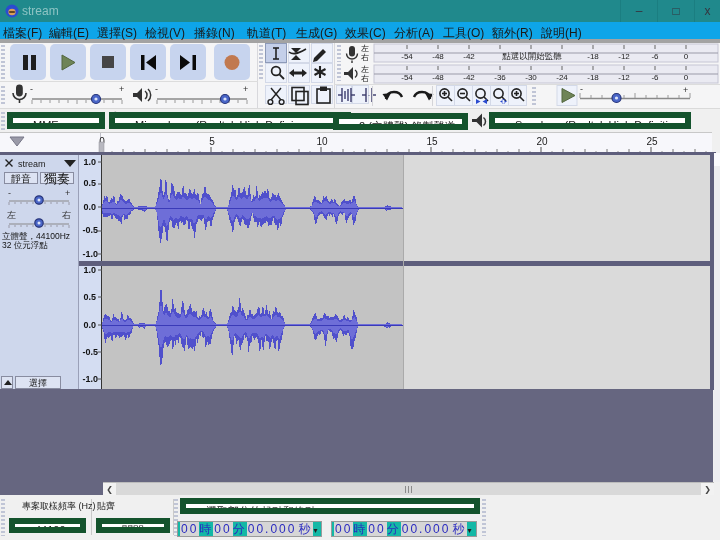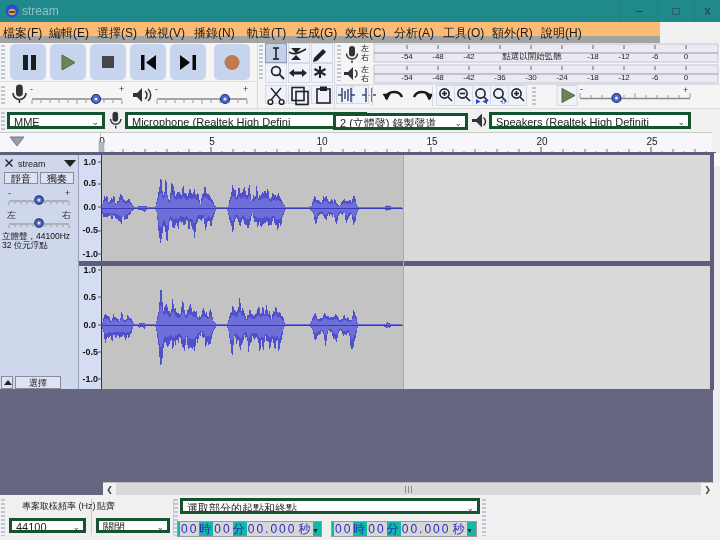--- a/index.html
+++ b/index.html
@@ -3,29 +3,29 @@
 <style>
 *{margin:0;padding:0;box-sizing:border-box}
 html,body{width:720px;height:540px;overflow:hidden}
 body{font-family:"Liberation Sans",sans-serif;position:relative;background:#f0f0f0}
 .abs{position:absolute}
 
 #titlebar{left:0;top:0;width:720px;height:22px;background:#20898c;color:#9fcbcb;font-size:12px}
 #titlebar .cap{position:absolute;left:22px;top:4px;color:#8ec4c4}
 .winbtn{position:absolute;top:0;width:44px;height:22px;color:#35353f;text-align:center;font-size:12px;line-height:22px}
 
-#menubar{left:0;top:22px;width:660px;height:21px;background:#fdba74;font-size:12px;color:#1a1a1a;border-bottom:7px solid #a3a3a3}
+#menubar{left:0;top:22px;width:720px;height:21px;background:#0ea5e9;font-size:12px;color:#1a1a1a;border-bottom:4px solid #a3a3a3}
 #menubar span{position:absolute;top:3px}
 
 #tbarea{left:0;top:43px;width:720px;height:65px;background:#f5f5f6}
 .grip{position:absolute;width:4px;background:repeating-linear-gradient(to bottom,#c0c5d6 0 2px,transparent 2px 4px)}
 .tbtn{position:absolute;background:#c7d4ee;border-radius:5px}
 .tool{position:absolute;width:22px;height:20px;background:#eef2fb;border:1px solid #d3d9e8}
 
-.combo{position:absolute;background:#fff;border:3px solid #14532d;font-size:11px;color:#1c1c1c;line-height:15px;padding-left:4px;white-space:nowrap;overflow:hidden}
+.combo{position:absolute;background:#fff;border:6px solid #14532d;font-size:11px;color:#1c1c1c;line-height:15px;padding-left:20px;white-space:nowrap;overflow:hidden}
 .combo .chev{position:absolute;right:3px;top:0;color:#444;font-size:9px}
 
 #ruler{left:0;top:132px;width:712px;height:21px;background:#f7f7fb;border-top:1px solid #c8c8c8;font-size:10px;color:#222}
 
 #tpanel{left:0;top:155px;width:100px;height:234px;background:#ced7ec;border-right:1px solid #7d7d9c;font-size:9px;color:#111}
 .tpbtn{position:absolute;background:#dde3f3;border:1px solid #888ca0;text-align:center;color:#111}
 
 #wavearea{left:101px;top:155px;width:609px;height:234px;background:#dadada}
 
 #belowtracks{left:0;top:389px;width:713px;height:93px;background:#666680}
@@ -346,21 +346,21 @@
 </div>
 
 <div class="abs" style="left:0;top:108px;width:720px;height:24px;background:#f0f0f0;border-top:1px solid #dadada">
   <div class="grip" style="left:1px;top:3px;height:18px"></div>
   <div class="combo" style="left:7px;top:3px;width:98px;height:17px">MME<span class="chev">⌄</span></div>
   <svg width="16" height="20" style="left:108px;top:2px">
     <path d="M6.5 3.5 a2.8 2.8 0 0 1 5.6 0 v4.5 a2.8 2.8 0 0 1 -5.6 0 Z" fill="#333" transform="translate(-2,0)"></path>
     <path d="M2.5 8 a5.2 5.2 0 0 0 10.4 0" fill="none" stroke="#333" stroke-width="1.4"></path>
     <line x1="7.7" y1="14.8" x2="7.7" y2="17.5" stroke="#333" stroke-width="1.4"></line>
   </svg>
-  <div class="combo" style="left:125px;top:3px;width:242px;height:17px">Microphone (Realtek High Defini<span class="chev">⌄</span></div>
+  <div class="combo" style="left:109px;top:3px;width:242px;height:17px">Microphone (Realtek High Defini<span class="chev">⌄</span></div>
   <div class="combo" style="left:333px;top:4px;width:135px;height:17px">2 (立體聲) 錄製聲道<span class="chev">⌄</span></div>
   <svg width="18" height="20" style="left:470px;top:2px">
     <path d="M2 7 h4.5 l5.5 -5.5 v14 l-5.5 -5.5 H2 Z" fill="#333" transform="translate(0,1)"></path>
     <path d="M13.5 5.5 a5 5 0 0 1 0 8" fill="none" stroke="#333" stroke-width="1.5" transform="translate(0,1)"></path>
   </svg>
   <div class="combo" style="left:489px;top:3px;width:202px;height:17px">Speakers (Realtek High Definiti<span class="chev">⌄</span></div>
 </div>
 
 <div class="abs" id="ruler">
   <svg width="712" height="21">
@@ -453,21 +453,21 @@
   <line x1="0.5" y1="0" x2="0.5" y2="234" stroke="#333"></line>
 </svg>
 
 <div class="abs" id="tpanel">
   <svg width="100" height="234">
     <path d="M5.5 4.5 l7 7 M12.5 4.5 l-7 7" stroke="#222" stroke-width="1.4" fill="none"></path>
     <text x="18" y="12" font-size="9" fill="#222">stream</text>
     <path d="M64 5 L76 5 L70 12 Z" fill="#222"></path>
   </svg>
   <div class="tpbtn" style="left:4px;top:17px;width:34px;height:12px;font-size:10px;line-height:11px">靜音</div>
-  <div class="tpbtn" style="left:40px;top:17px;width:34px;height:12px;font-size:10px;line-height:11px">獨奏</div>
+  <div class="tpbtn" style="left:40px;top:17px;width:34px;height:12px;font-size:13px;line-height:11px">獨奏</div>
   <svg width="100" height="234" style="top:0">
 
     <text x="8" y="41" font-size="9" fill="#333">-</text>
       <text x="65" y="41" font-size="9" fill="#333">+</text>
     <line x1="9" y1="46" x2="69" y2="46" stroke="#8a8a8a" stroke-width="1.2"></line>
     <g stroke="#9a9aa8" stroke-width="1">
         <line x1="9" y1="47" x2="9" y2="50"></line>
         <line x1="15" y1="47" x2="15" y2="49"></line>
         <line x1="21" y1="47" x2="21" y2="49"></line>
         <line x1="27" y1="47" x2="27" y2="49"></line>

